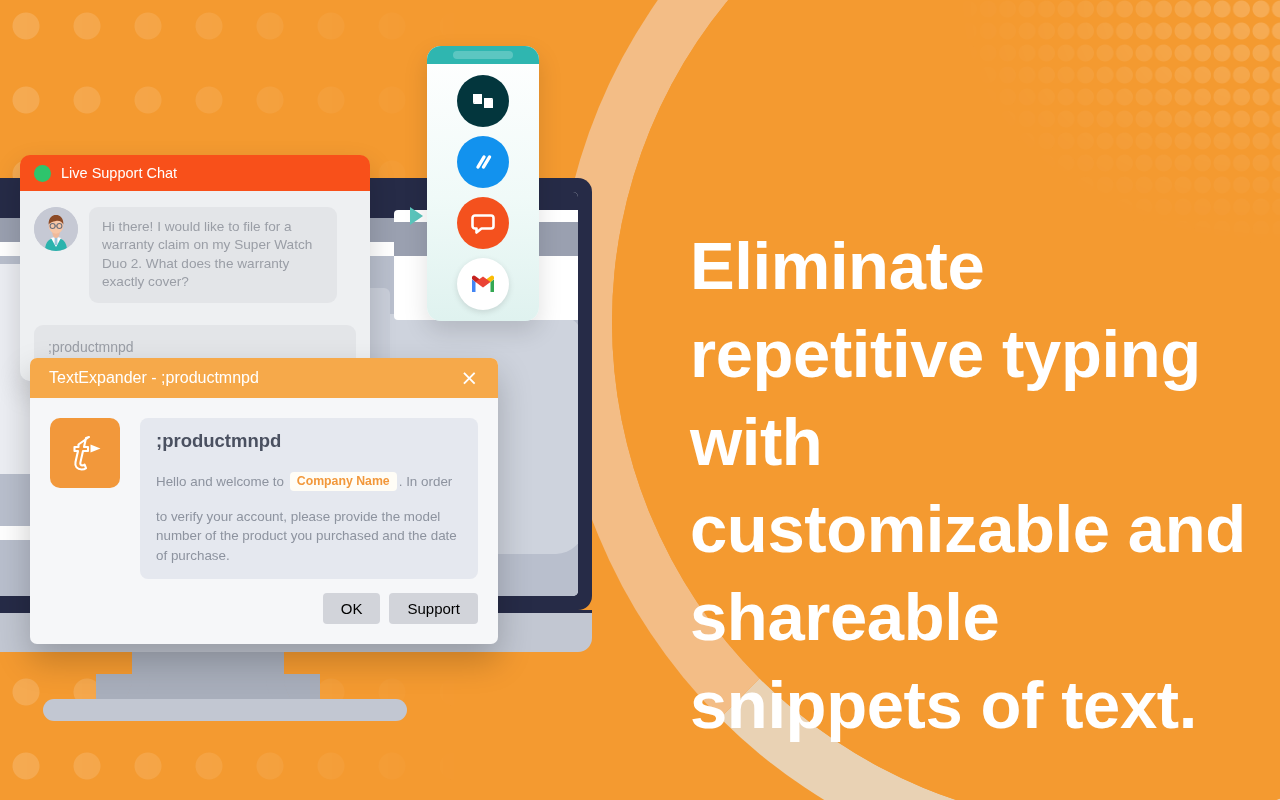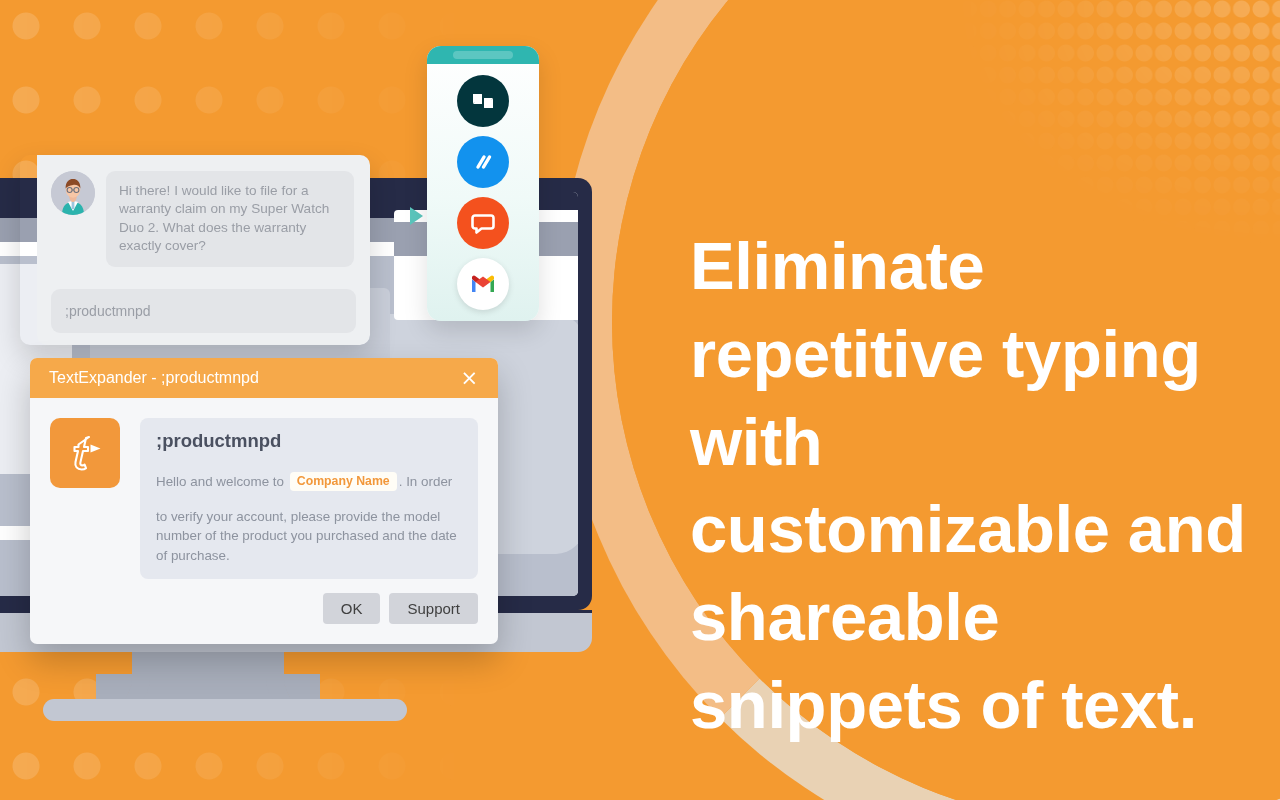--- a/index.html
+++ b/index.html
@@ -191,21 +191,20 @@
   .chat-status-dot {
     width: 17px; height: 17px; border-radius: 50%;
     background: #2ec46c; flex: none;
   }
   .chat-title { color: #ffffff; font-size: 14.5px; }
   .chat-body {
     background: #eef0f2;
     padding: 16px 14px 8px 14px;
     border-radius: 0 0 10px 10px;
     min-height: 190px;
-    margin-left: 17px;
   }
   .chat-msg-row { display: flex; gap: 11px; align-items: flex-start; }
   .avatar {
     width: 44px; height: 44px; border-radius: 50%;
     background: #c6c9d4; flex: none; overflow: hidden;
   }
   .chat-bubble {
     background: #e3e5e8;
     border-radius: 9px;
     padding: 11px 13px;
@@ -278,21 +277,21 @@
     vertical-align: 1px;
   }
   .te-actions {
     display: flex; justify-content: flex-end; gap: 9px;
     padding: 0 20px 20px 20px;
   }
   .te-btn {
     background: #d2d4da;
     border: none;
     border-radius: 4px;
-    color: #404040;
+    color: #000000;
     font-size: 15px;
     font-family: "Liberation Sans", sans-serif;
     padding: 7px 18px;
     cursor: pointer;
   }
 
   
   .headline {
     position: absolute;
     left: 690px; top: 222px;
@@ -377,20 +376,24 @@
           <path d="M2 5 L2 3.2 A2 2 0 0 1 5.2 1.9 L13 7.8 L5.5 8 Z" fill="#c5221f"></path>
           <path d="M24 5 L24 3.2 A2 2 0 0 0 20.8 1.9 L13 7.8 L20.5 8 Z" fill="#fbbc04"></path>
           <path d="M5.5 8 L13 13.6 L20.5 8 L13 2.6 Z" fill="#ea4335"></path>
         </svg>
       </div>
 
     </div>
   </div>
 
   <div class="chat">
+    <div class="chat-head">
+      <span class="chat-status-dot"></span>
+      <span class="chat-title">Live Support Chat</span>
+    </div>
     <div class="chat-body">
       <div class="chat-msg-row">
         <div class="avatar">
           <svg width="44" height="44" viewBox="0 0 44 44" aria-hidden="true">
             <circle cx="22" cy="22" r="22" fill="#c6c9d4"></circle>
             <path d="M11 44 C11 34 16 31 22 31 C28 31 33 34 33 44 Z" fill="#2bb3ad"></path>
             <path d="M17 31 L22 40 L27 31 C25.5 30 18.5 30 17 31 Z" fill="#ffffff"></path>
             <rect x="20.6" y="30" width="2.8" height="8" fill="#9ec6dd"></rect>
             <path d="M18 22 C18 29 20 31 22 31 C24 31 26 29 26 22 Z" fill="#f0b99a"></path>
             <ellipse cx="22" cy="18.5" rx="7.3" ry="8.3" fill="#f7c6a6"></ellipse>

